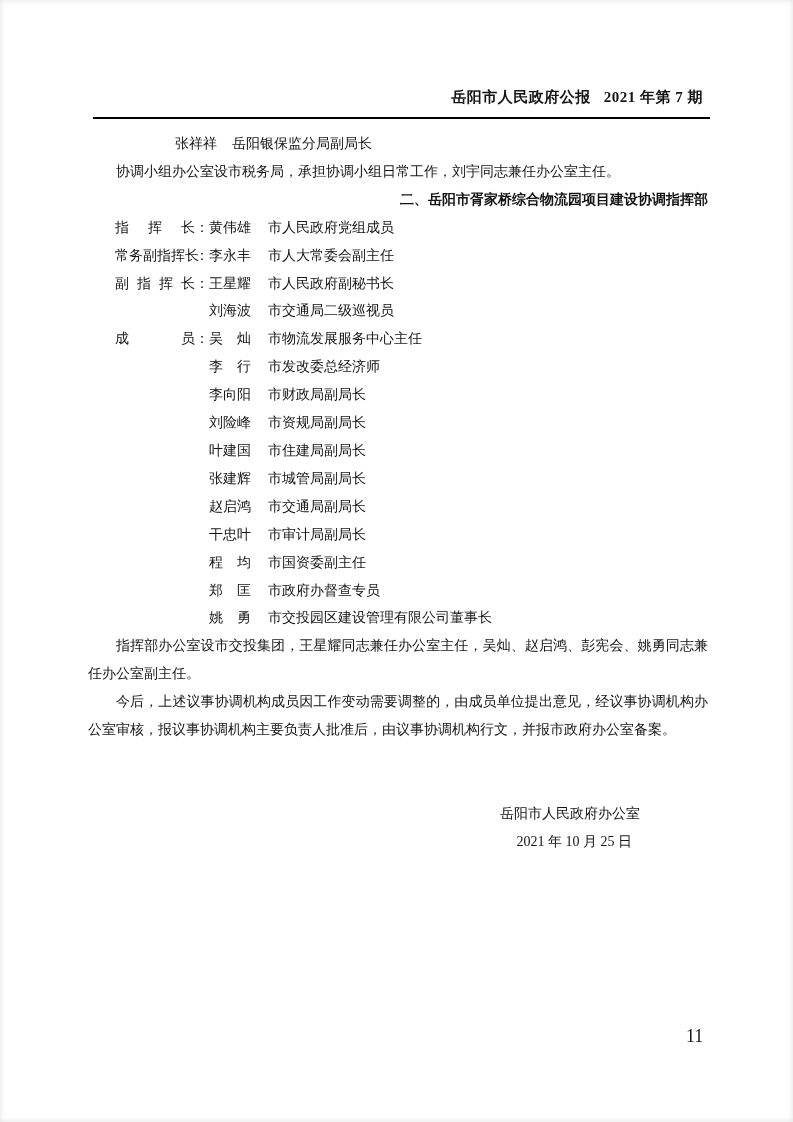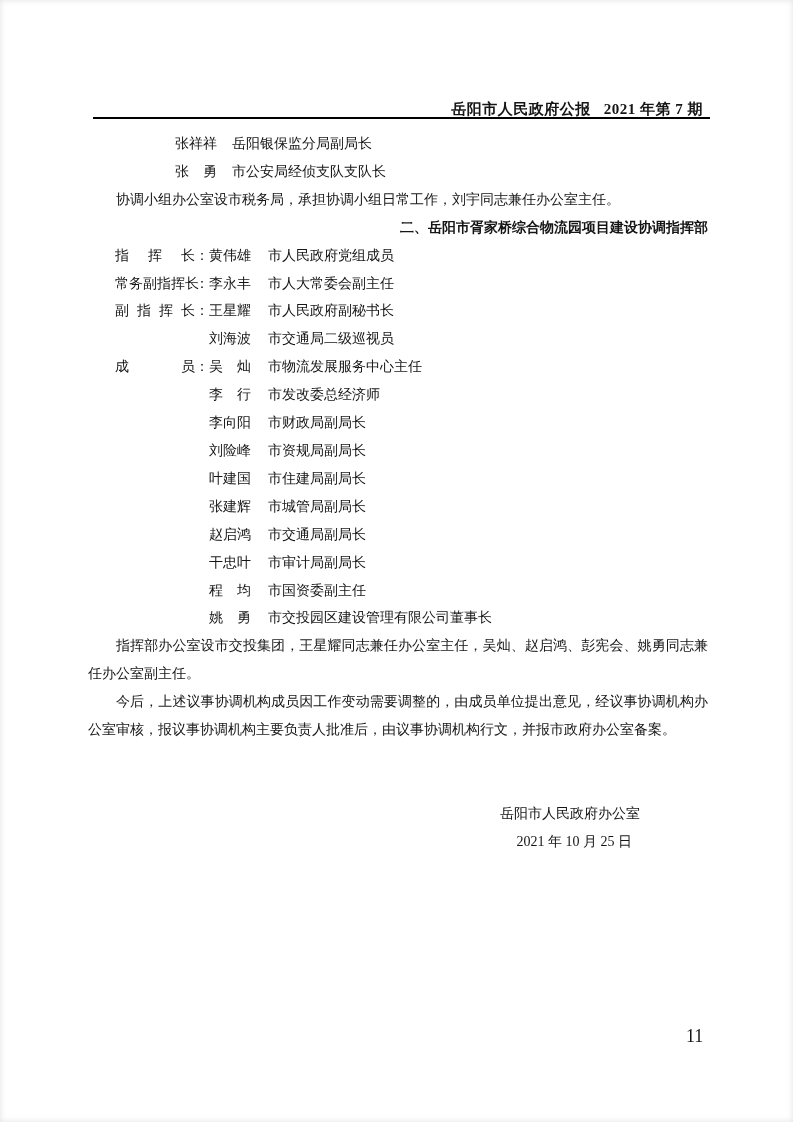--- a/index.html
+++ b/index.html
@@ -12,21 +12,21 @@
     width: 793px;
     height: 1122px;
     background: #ffffff;
     font-family: "Liberation Serif", serif;
     color: #151515;
     overflow: hidden;
     box-shadow: inset 0 0 6px rgba(0,0,0,0.12);
   }
   .gazette-header {
     position: absolute;
-    top: 100px;
+    top: 88px;
     right: 90px;
     font-size: 15px;
     font-weight: 700;
     white-space: nowrap;
     letter-spacing: 0.5px;
   }
   .gazette-header .issue { margin-left: 13px; }
   .header-rule {
     position: absolute;
     top: 117px;
@@ -111,23 +111,20 @@
     <span>岳阳市人民政府公报</span><span class="issue">2021 年第 7 期</span>
   </div>
 
   <div class="header-rule"></div>
 
   <div class="content">
 
     <div class="row carry">
       <span class="name">张祥祥</span><span class="title">岳阳银保监分局副局长</span>
     </div>
-    <div class="row carry">
-      <span class="name">张勇</span><span class="title">市公安局经侦支队支队长</span>
-    </div>
 
     <div class="para">协调小组办公室设市税务局，承担协调小组日常工作，刘宇同志兼任办公室主任。</div>
 
     <div class="row heading">二、岳阳市胥家桥综合物流园项目建设协调指挥部</div>
 
     <div class="row official">
       <span class="role">指挥长</span><span class="colon">：</span><span class="name">黄伟雄</span><span class="title">市人民政府党组成员</span>
     </div>
     <div class="row official">
       <span class="role">常务副指挥长</span><span class="colon">：</span><span class="name">李永丰</span><span class="title">市人大常委会副主任</span>
@@ -159,20 +156,23 @@
     <div class="row official">
       <span class="role"></span><span class="colon"></span><span class="name">赵启鸿</span><span class="title">市交通局副局长</span>
     </div>
     <div class="row official">
       <span class="role"></span><span class="colon"></span><span class="name">干忠叶</span><span class="title">市审计局副局长</span>
     </div>
     <div class="row official">
       <span class="role"></span><span class="colon"></span><span class="name">程均</span><span class="title">市国资委副主任</span>
     </div>
     <div class="row official">
+      <span class="role"></span><span class="colon"></span><span class="name">郑匡</span><span class="title">市政府办督查专员</span>
+    </div>
+    <div class="row official">
       <span class="role"></span><span class="colon"></span><span class="name">姚勇</span><span class="title">市交投园区建设管理有限公司董事长</span>
     </div>
 
     <div class="para">指挥部办公室设市交投集团，王星耀同志兼任办公室主任，吴灿、赵启鸿、彭宪会、姚勇同志兼任办公室副主任。</div>
     <div class="para">今后，上述议事协调机构成员因工作变动需要调整的，由成员单位提出意见，经议事协调机构办公室审核，报议事协调机构主要负责人批准后，由议事协调机构行文，并报市政府办公室备案。</div>
 
     <div class="sig-office">岳阳市人民政府办公室</div>
     <div class="sig-date">2021 年 10 月 25 日</div>
 
   </div>

